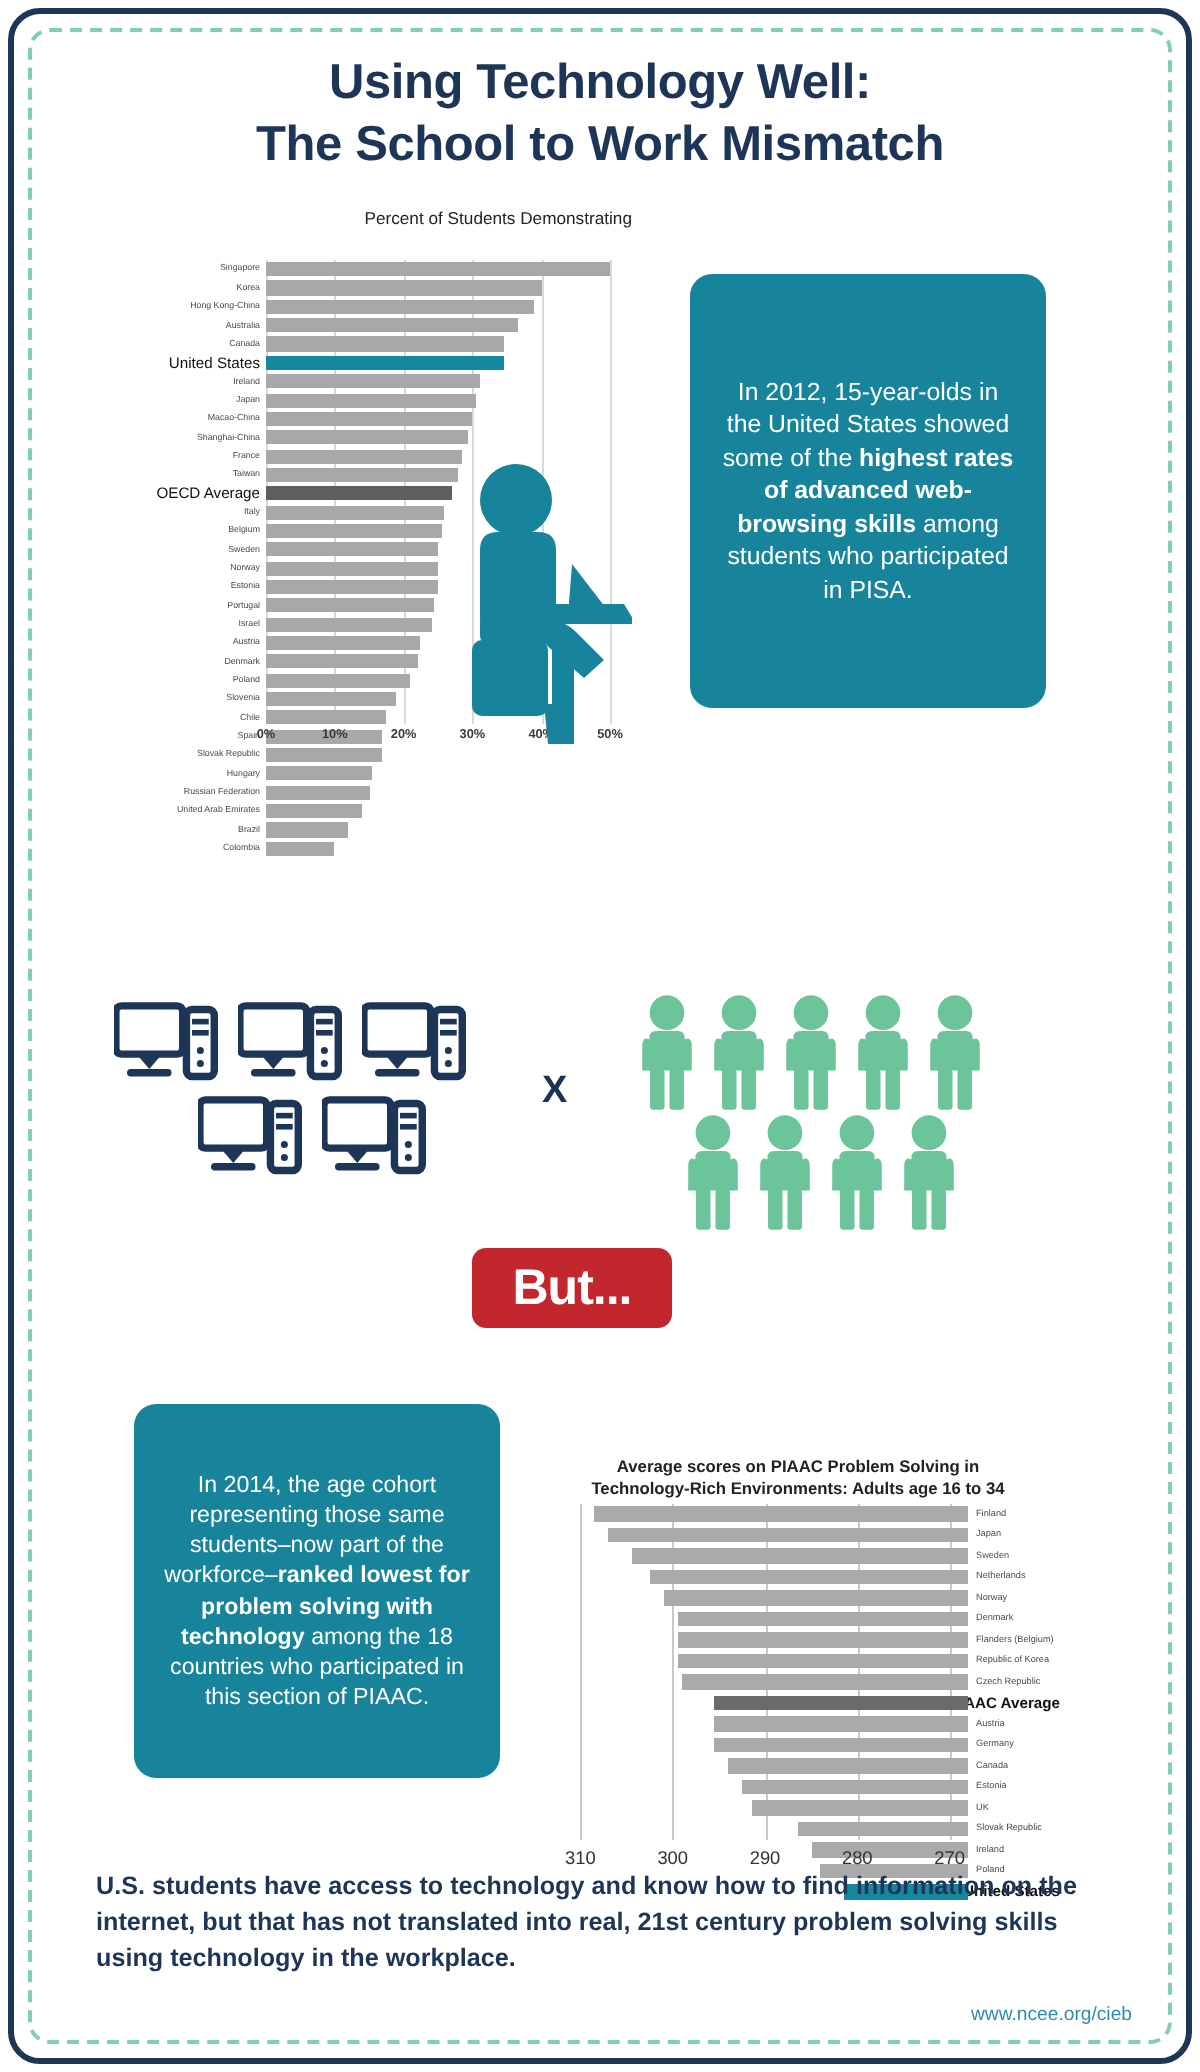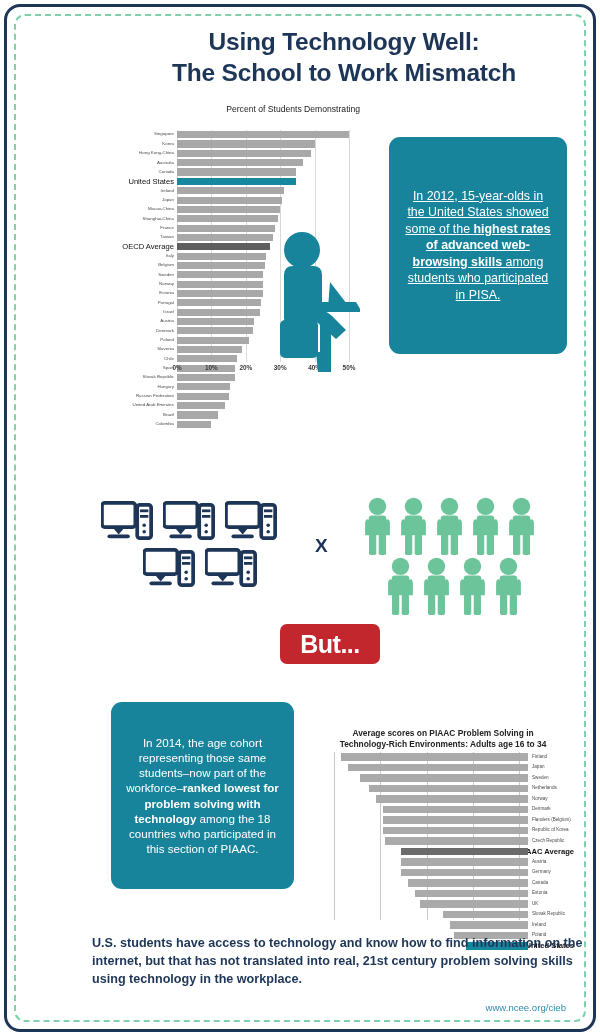--- a/index.html
+++ b/index.html
@@ -15,21 +15,21 @@
     border: 3px solid #1d3557;
     border-radius: 16px;
     background: #fff;
   }
   .frame-inner {
     position: absolute; left: 7px; top: 7px; right: 7px; bottom: 7px;
     border: 2px dashed #7fd1ac;
     border-radius: 11px;
     pointer-events: none;
   }
-  .content { position: absolute; inset: 0; margin-left: 44px; }
+  .content { position: absolute; inset: 0; }
 
   
   .title {
     position: absolute; left: 0; top: 26px; width: 600px;
     text-align: center;
     font-size: 24.5px; font-weight: bold; line-height: 1.28;
     color: #1d3557; letter-spacing: -0.2px;
   }
 
   
@@ -66,21 +66,21 @@
   .person-icon { position: absolute; left: 148px; top: 100px; width: 90px; height: 145px; }
 
   
   .tealbox1 {
     position: absolute; left: 345px; top: 137px; width: 178px; height: 217px;
     background: #17849c; border-radius: 11px;
     display: flex; align-items: center; justify-content: center;
     padding: 10px 14px;
   }
   .tealbox1 p {
-    color: #fff; font-size: 12.4px; line-height: 1.33; text-align: center; text-decoration: underline;
+    color: #fff; font-size: 12.4px; line-height: 1.33; text-align: center;
   }
   .tealbox1 b { font-weight: bold; }
 
   
   .navybox {
     position: absolute; left: 125px; top: 418px; width: 350px; height: 62px;
     background: #1b3359; border-radius: 9px;
     display: flex; align-items: center; justify-content: center; padding: 6px 14px;
   }
   .navybox p { color: #fff; font-size: 11.1px; line-height: 1.35; text-align: center; }
@@ -677,19 +677,26 @@
             </div>
             <div class="c2-lab">Poland</div>
           </div>
           <div class="c2-row hl">
             <div class="c2-barwrap">
               <div class="c2-bar" style="left: 140.716px; width: 62.2841px;"></div>
             </div>
             <div class="c2-lab">United States</div>
           </div>
         </div>
+      <div class="c2-axis">
+          <div class="c2-tick" style="left: 22.2273px;">310</div>
+          <div class="c2-tick" style="left: 68.3636px;">300</div>
+          <div class="c2-tick" style="left: 114.5px;">290</div>
+          <div class="c2-tick" style="left: 160.636px;">280</div>
+          <div class="c2-tick" style="left: 206.773px;">270</div>
+        </div>
     </div>
   </div>
 
   <div class="conclusion">U.S. students have access to technology and know how to find information on the internet, but that has not translated into real, 21st century problem solving skills using technology in the workplace.</div>
   <div class="url">www.ncee.org/cieb</div>
 
 </div>
 
 </body></html>

